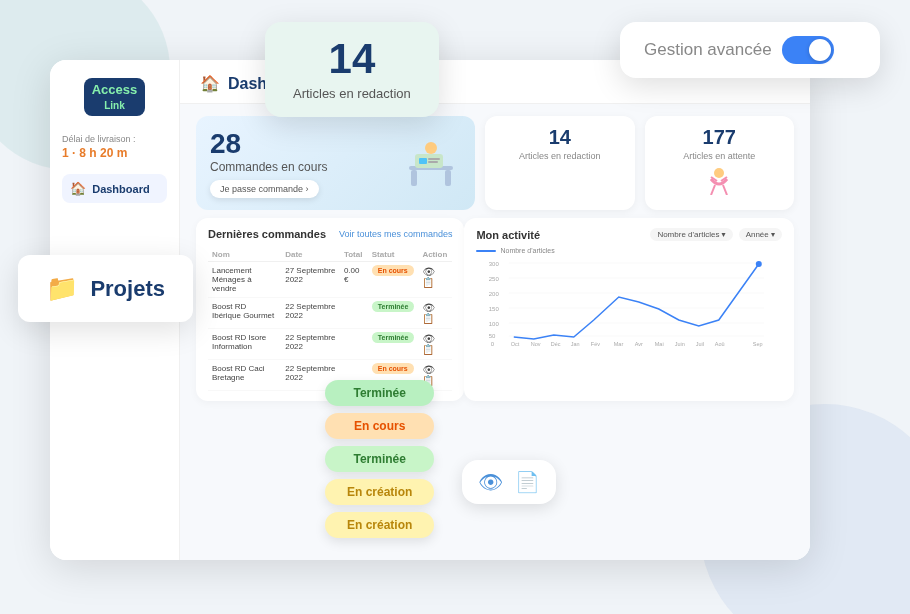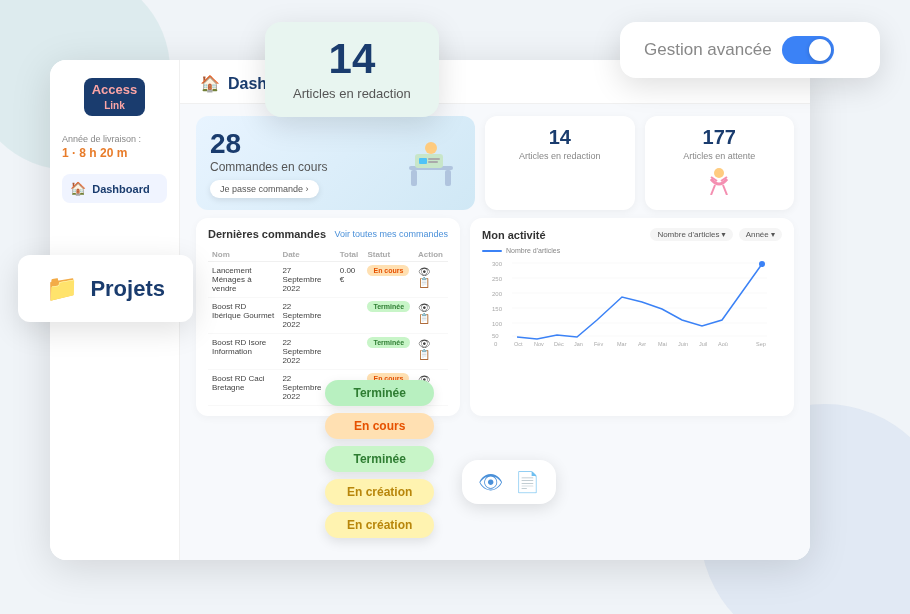--- a/index.html
+++ b/index.html
@@ -50,21 +50,21 @@
       border-right: 1px solid #f0f0f0;
       padding: 18px 12px;
       flex-shrink: 0;
     }
     .logo-area {
       margin-bottom: 18px;
       text-align: center;
     }
     .logo-box {
       background: #1a3c6e;
-      color: #fca5a5;
+      color: #86efac;
       border-radius: 8px;
       padding: 4px 8px;
       font-weight: 700;
       font-size: 13px;
       display: inline-block;
     }
     .delivery-label {
       font-size: 9px;
       color: #888;
       margin-bottom: 2px;
@@ -157,21 +157,20 @@
       padding: 10px 12px;
       text-align: center;
       box-shadow: 0 2px 8px rgba(0,0,0,0.05);
     }
     .stat-card-sm .sm-num { font-size: 20px; font-weight: 700; color: #1a3c6e; }
     .stat-card-sm .sm-label { font-size: 9px; color: #888; margin-top: 2px; }
 
     
     .bottom-section {
       display: flex;
-      gap: 10px;
       padding: 0 16px 10px;
     }
 
     
     .orders-panel {
       flex: 1.2;
       background: #fff;
       border-radius: 12px;
       padding: 10px 12px;
       box-shadow: 0 2px 8px rgba(0,0,0,0.04);
@@ -378,21 +377,21 @@
 
 <div class="bg-shape-tl"></div>
 <div class="bg-shape-br"></div>
 
 <div class="dashboard-window">
 
   <div class="sidebar">
     <div class="logo-area">
       <span class="logo-box">Access<br><span style="font-size:10px;">Link</span></span>
     </div>
-    <div class="delivery-label">Année de livraison :</div>
+    <div class="delivery-label">Délai de livraison :</div>
     <div class="delivery-time">1 · 8 h 20 m</div>
     <div class="sidebar-item active">
       <span class="sidebar-icon">🏠</span>
       <span>Dashboard</span>
     </div>
   </div>
 
   <div class="main-content">
 
     <div class="main-header">

